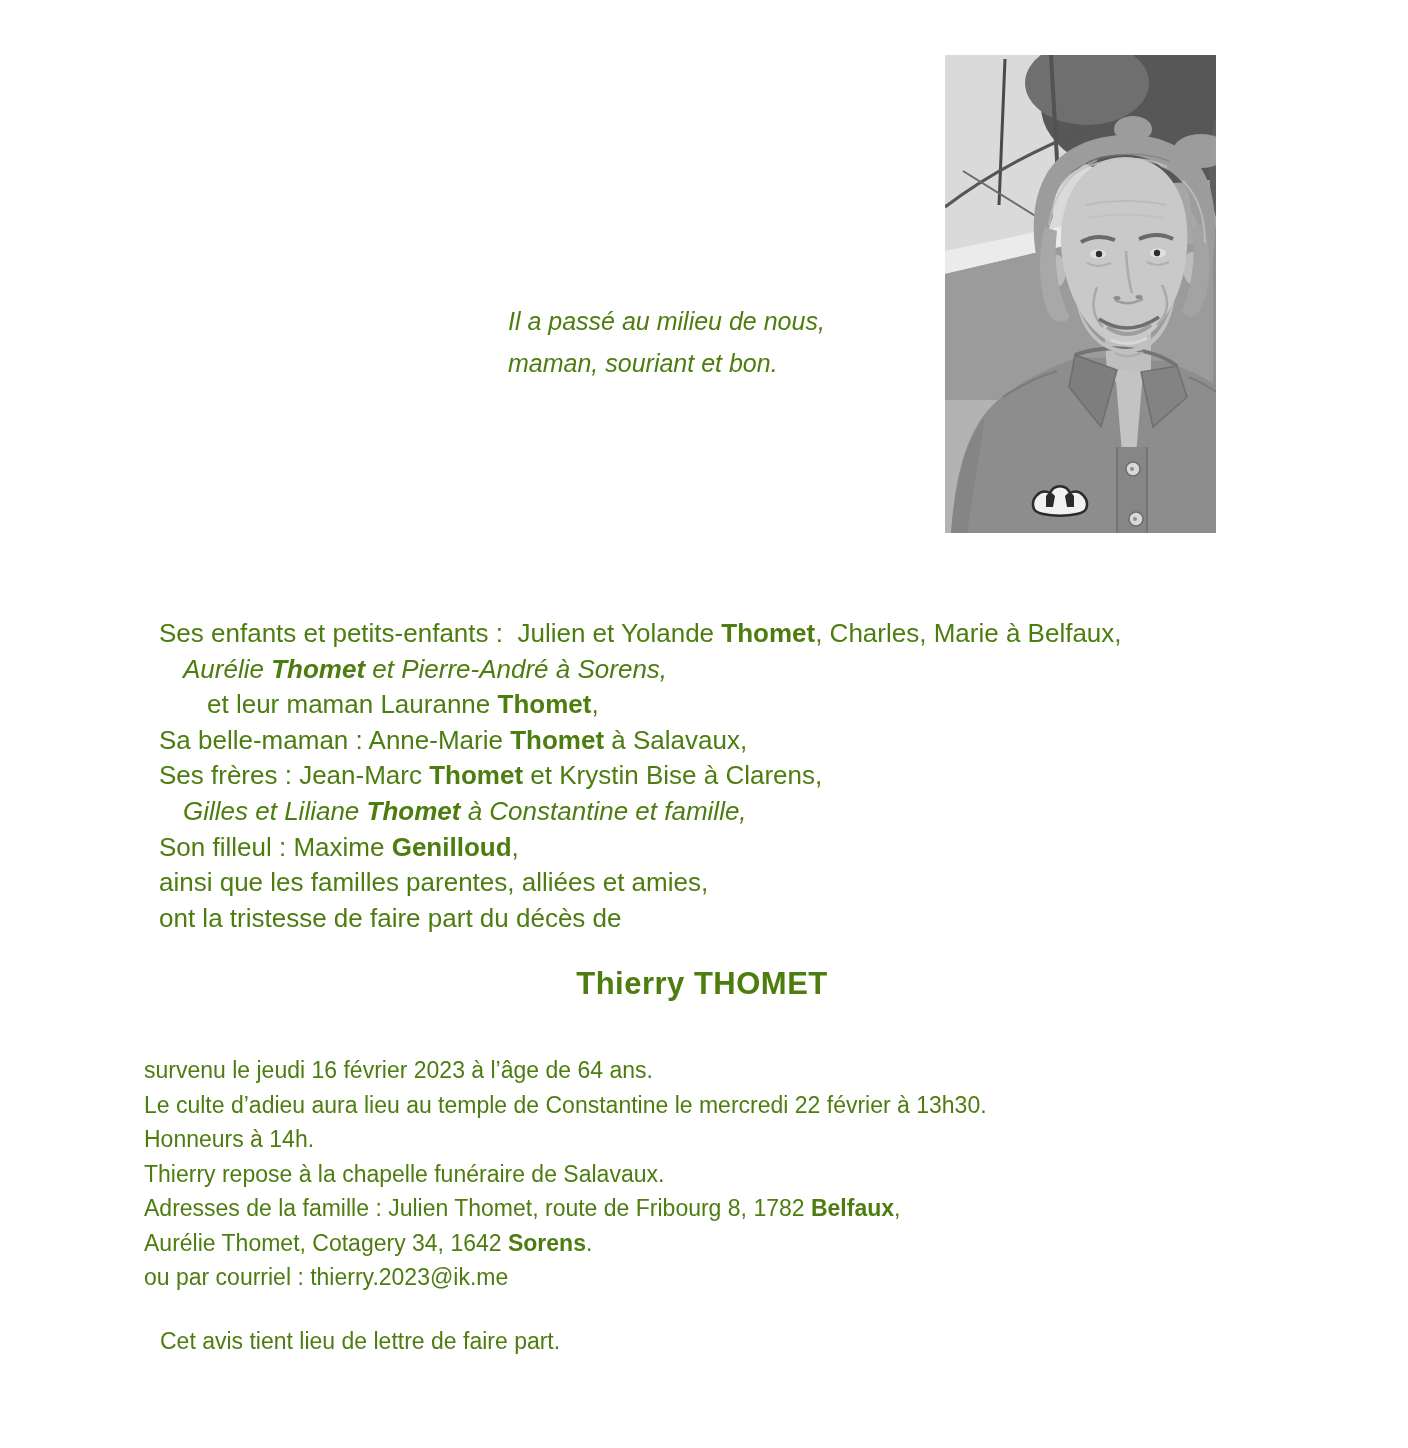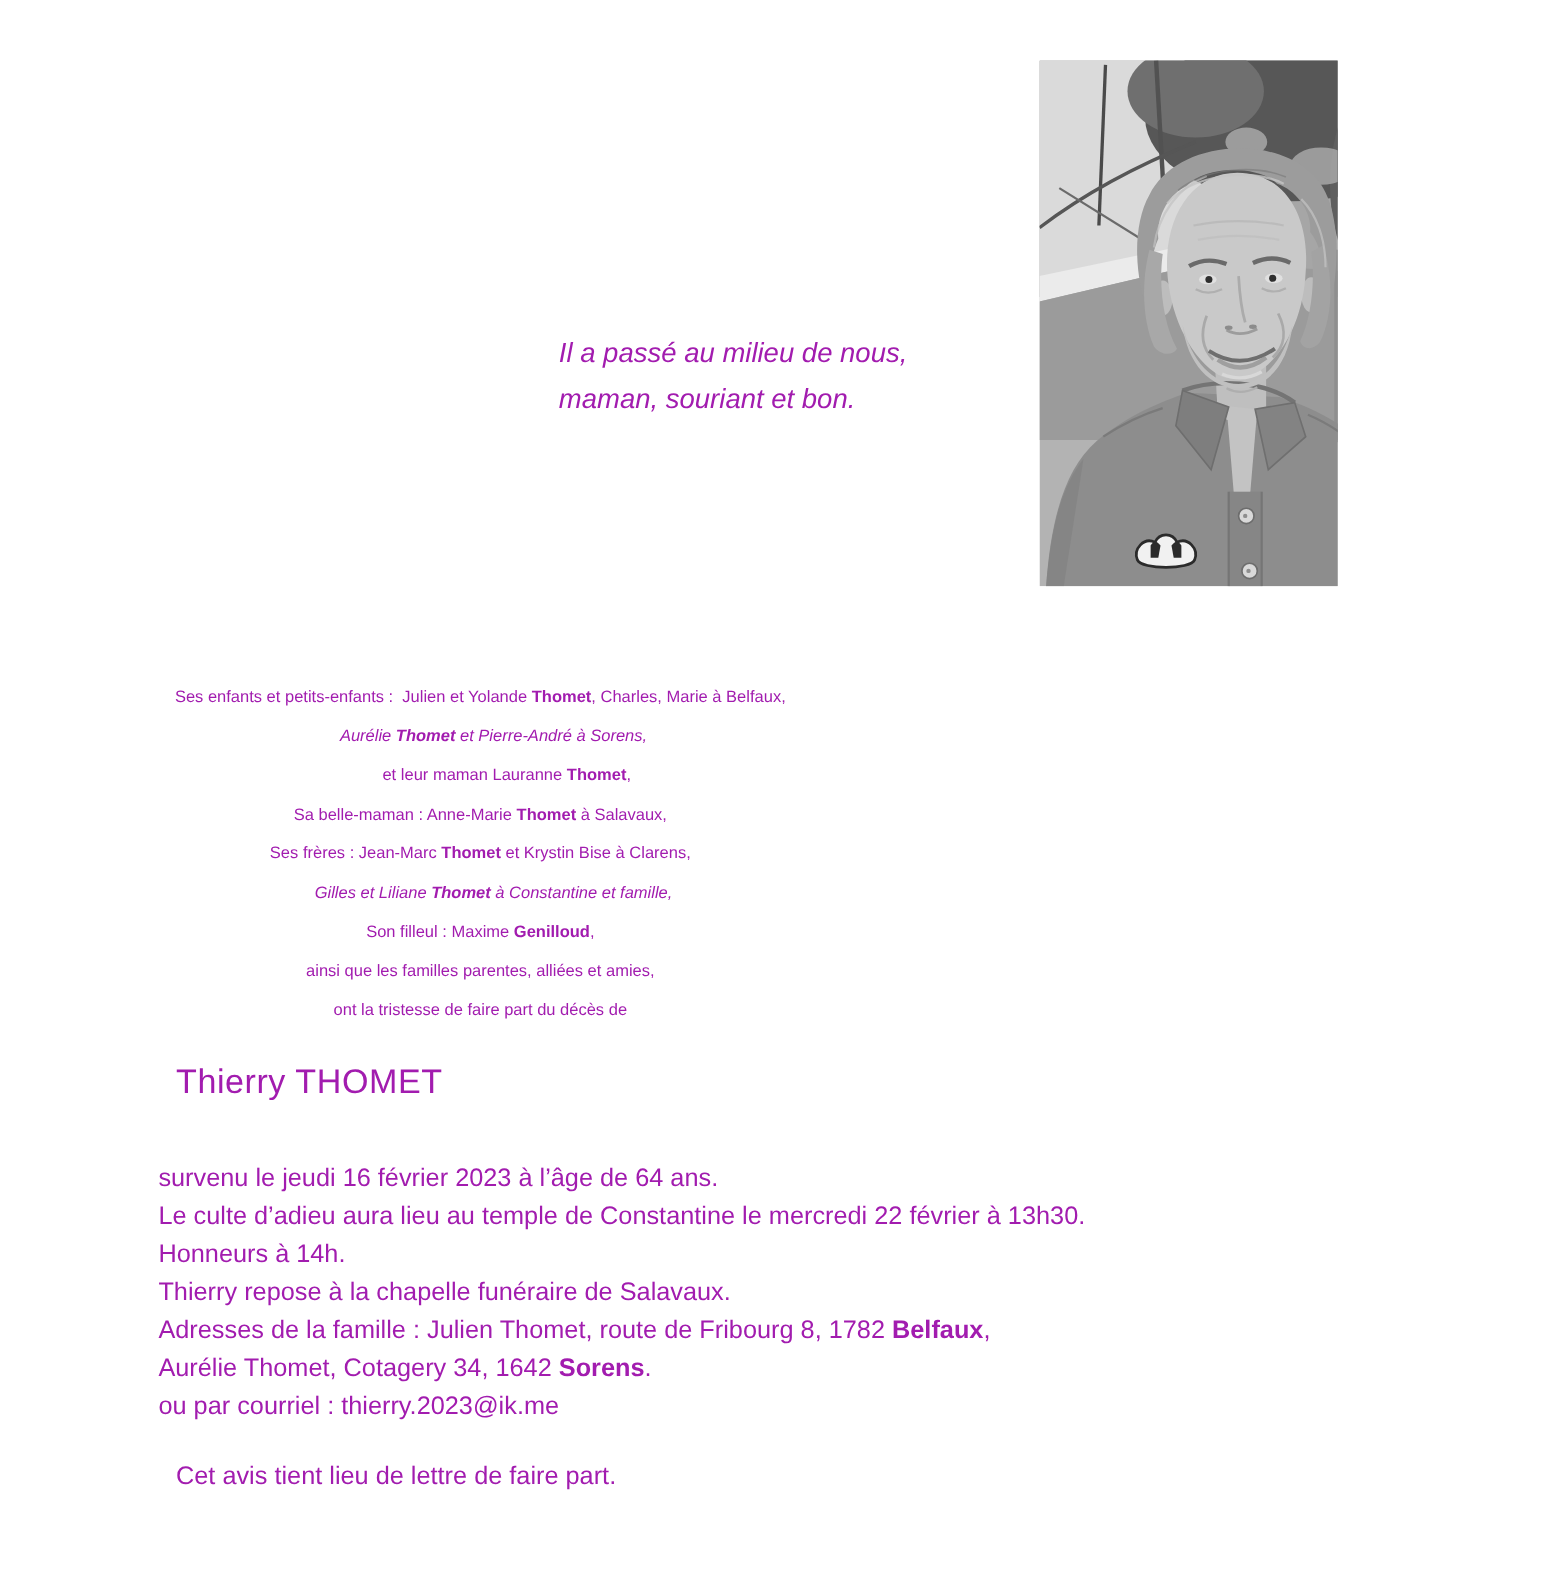--- a/index.html
+++ b/index.html
@@ -1,50 +1,49 @@
 <!DOCTYPE html>
 <html lang="fr"><head>
 <meta charset="utf-8">
 <style>
   html,body{margin:0;padding:0;background:#ffffff;}
   .page{
     position:relative;
     width:1216px;height:1448px;
     background:#ffffff;
     font-family:"Liberation Sans", sans-serif;
-    color:#a21caf;
+    color:#4d7c0f;
     overflow:hidden;
   }
   .photo{
     position:absolute;left:945px;top:55px;width:352px;height:478px;
   }
   .photo svg{display:block;width:100%;height:100%;}
   .quote{
     position:absolute;left:508px;top:300px;
     font-style:italic;font-size:25px;line-height:42px;
     white-space:nowrap;
   }
   .family{
     position:absolute;left:159px;top:616px;
-    font-size:15px;line-height:35.6px;
+    font-size:26px;line-height:35.6px;
     white-space:pre;
-    text-align:center;
   }
   .details{
     position:absolute;left:144px;top:1053px;
     font-size:23px;line-height:34.5px;
     white-space:pre;
   }
   .line{white-space:pre;}
   .ind1{padding-left:24px;font-style:italic;}
   .ind2{padding-left:48px;}
   .b{font-weight:bold;}
   .name-title{
     position:absolute;left:160px;top:966px;width:1084px;
-    text-align:left;font-size:31px;font-weight:normal;
+    text-align:center;font-size:31px;font-weight:bold;
     letter-spacing:0.5px;
   }
   .closing{
     position:absolute;left:160px;top:1328px;width:1084px;
     text-align:left;font-size:23px;
   }
 </style>
 </head>
 <body>
 

